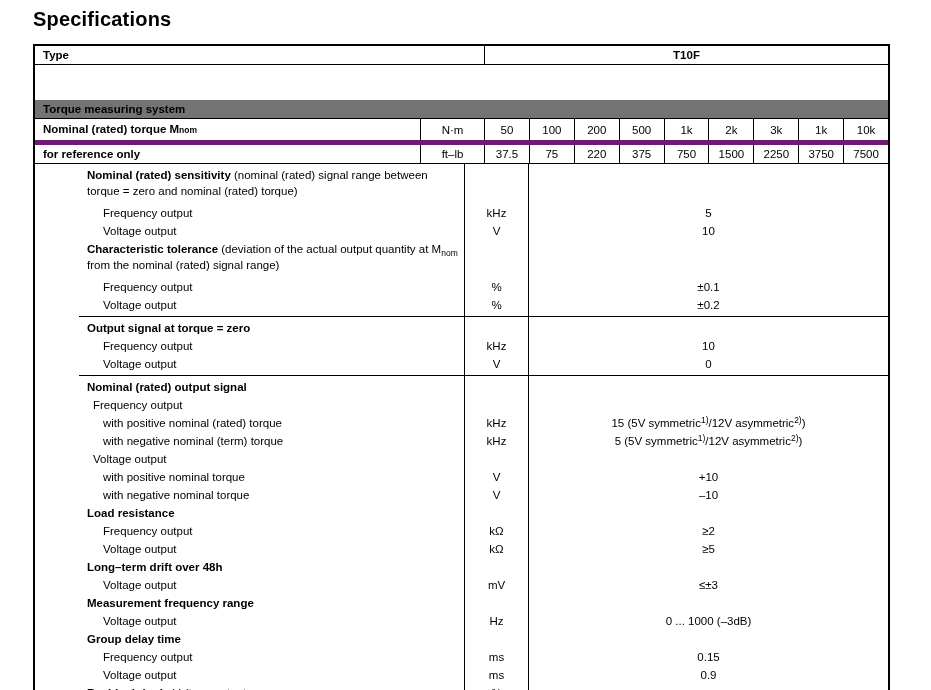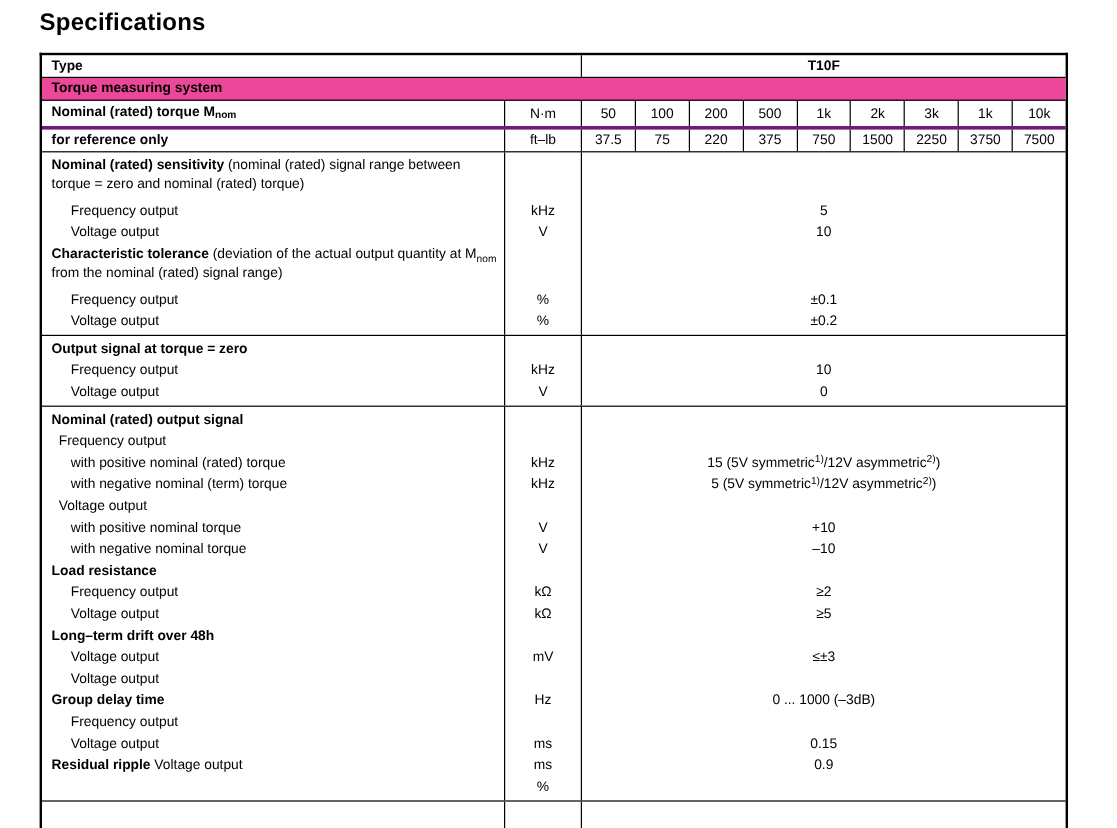--- a/index.html
+++ b/index.html
@@ -5,37 +5,37 @@
   html,body{margin:0;padding:0;}
   body{
     width:931px;height:690px;overflow:hidden;background:#ffffff;color:#000;
     font-family:"Liberation Sans", sans-serif;font-size:11.5px;
     position:relative;
   }
   .page{position:absolute;left:33px;top:8px;width:857px;}
   .title{font-size:20px;font-weight:bold;margin:0 0 13px 0;letter-spacing:.2px;}
   .tbl{border:2px solid #000;border-bottom:none;width:857px;box-sizing:border-box;background:#fff;}
   .row{display:flex;border-bottom:1.5px solid #000;align-items:stretch;}
-  .row.thinb{border-bottom:3px solid #701a75;}
+  .row.thinb{border-bottom:5px solid #701a75;}
   .row.nob{border-bottom:none;}
   
   .lcwide{flex:0 0 449px;box-sizing:border-box;padding-left:8px;line-height:17px;display:flex;align-items:center;}
   .vwide{flex:1 1 0;border-left:1px solid #000;text-align:center;line-height:17px;display:flex;align-items:center;justify-content:center;}
   .simple{min-height:18px;}
   
-  .section{background:#ec4899;min-height:18px;}
+  .section{background:#737373;min-height:18px;margin-top:35px;}
   .section .sc{flex:1 1 0;padding-left:8px;font-weight:bold;display:flex;align-items:center;line-height:17px;}
   
   .grid{min-height:18px;}
   .grid.tall{min-height:21px;}
   .lc{flex:0 0 385px;box-sizing:border-box;padding-left:8px;display:flex;align-items:center;font-weight:bold;line-height:15px;}
   .uc{flex:0 0 64px;box-sizing:border-box;border-left:1px solid #000;display:flex;align-items:center;justify-content:center;}
   .gc{flex:1 1 0;box-sizing:border-box;border-left:1px solid #000;display:flex;align-items:center;justify-content:center;}
   
-  .block{min-height:10px;}
+  .block{min-height:10px;margin-left:44px;}
   .bl,.bu,.bv{box-sizing:border-box;padding:2px 0;}
   .bl{flex:0 0 385px;}
   .bu{flex:0 0 64px;border-left:1px solid #000;text-align:center;}
   .bv{flex:1 1 0;border-left:1px solid #000;text-align:center;}
   .ln{height:18px;line-height:18px;overflow:hidden;white-space:nowrap;}
   .ln.wrap{height:36px;line-height:15.5px;padding-top:2px;white-space:normal;overflow:hidden;}
   .bl .ln{padding-right:6px;}
   .ind0{padding-left:8px;}
   .ind1{padding-left:14px;}
   .ind2{padding-left:24px;}
@@ -146,20 +146,21 @@
           <div class="ln ind2"><span>with positive nominal (rated) torque</span></div>
           <div class="ln ind2"><span>with negative nominal (term) torque</span></div>
           <div class="ln ind1"><span>Voltage output</span></div>
           <div class="ln ind2"><span>with positive nominal torque</span></div>
           <div class="ln ind2"><span>with negative nominal torque</span></div>
           <div class="ln ind0"><span class="b">Load resistance</span></div>
           <div class="ln ind2"><span>Frequency output</span></div>
           <div class="ln ind2"><span>Voltage output</span></div>
           <div class="ln ind0"><span class="b">Long–term drift over 48h</span></div>
           <div class="ln ind2"><span>Voltage output</span></div>
+          <div class="ln ind0"><span class="b">Measurement frequency range</span></div>
           <div class="ln ind2"><span>Voltage output</span></div>
           <div class="ln ind0"><span class="b">Group delay time</span></div>
           <div class="ln ind2"><span>Frequency output</span></div>
           <div class="ln ind2"><span>Voltage output</span></div>
           <div class="ln ind0"><span class="b">Residual ripple</span><span> Voltage output</span></div>
         </div>
         <div class="bu">
           <div class="ln"></div>
           <div class="ln"></div>
           <div class="ln">kHz</div>

